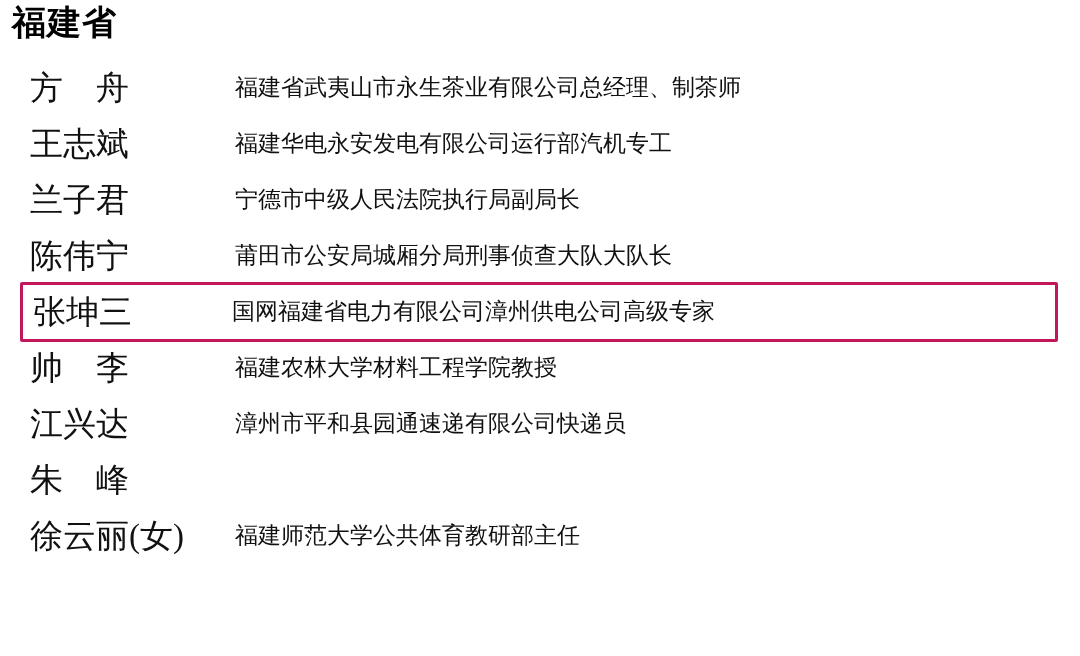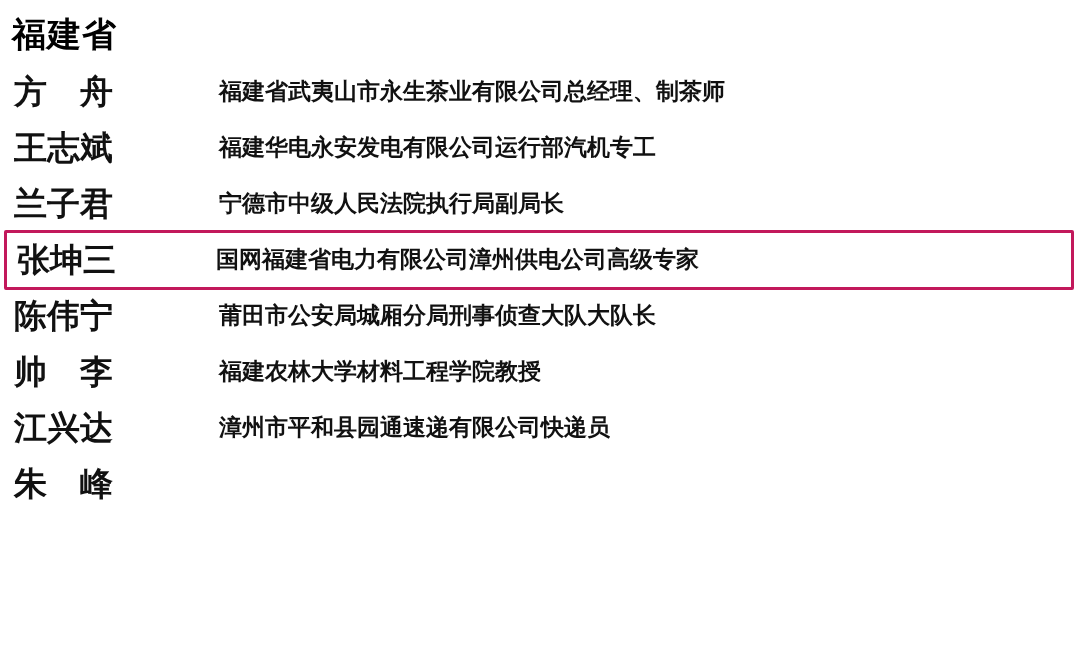--- a/index.html
+++ b/index.html
@@ -20,28 +20,27 @@
     height: 656px;
     box-sizing: border-box;
     padding: 0 10px;
   }
   .section-title {
     font-family: "Liberation Sans", "DejaVu Sans", sans-serif;
     font-weight: bold;
     font-size: 34px;
     line-height: 44px;
     letter-spacing: 1px;
-    margin: 12px 0 8px 2px;
+    margin: 0 0 8px 2px;
     color: #000000;
   }
   .entry-list {
-    margin: 0;
+    margin: 16px;
     padding: 0;
     list-style: none;
-    font-weight: bold;
   }
   .entry {
     position: relative;
     display: flex;
     align-items: center;
     height: 56px;
     box-sizing: border-box;
     padding-left: 4px;
   }
   .entry .name {
@@ -85,33 +84,37 @@
       <span class="desc">福建省武夷山市永生茶业有限公司总经理、制茶师</span>
     </li>
     <li class="entry">
       <span class="name">王志斌</span>
       <span class="desc">福建华电永安发电有限公司运行部汽机专工</span>
     </li>
     <li class="entry">
       <span class="name">兰子君</span>
       <span class="desc">宁德市中级人民法院执行局副局长</span>
     </li>
+    <li class="entry">
+      <span class="name">陈伟宁</span>
+      <span class="desc">莆田市公安局城厢分局刑事侦查大队大队长</span>
+    </li>
     <li class="entry highlighted" style="border-color: rgb(194, 24, 91);">
       <span class="name">张坤三</span>
       <span class="desc">国网福建省电力有限公司漳州供电公司高级专家</span>
-    </li>
-    <li class="entry">
-      <span class="name">陈伟宁</span>
-      <span class="desc">莆田市公安局城厢分局刑事侦查大队大队长</span>
     </li>
     <li class="entry">
       <span class="name">帅　李</span>
       <span class="desc">福建农林大学材料工程学院教授</span>
     </li>
     <li class="entry">
       <span class="name">江兴达</span>
       <span class="desc">漳州市平和县园通速递有限公司快递员</span>
     </li>
     <li class="entry">
       <span class="name">朱　峰</span>
     </li>
+    <li class="entry">
+      <span class="name">徐云丽(女)</span>
+      <span class="desc">福建师范大学公共体育教研部主任</span>
+    </li>
   </ul>
 </div>
 
 </body></html>

